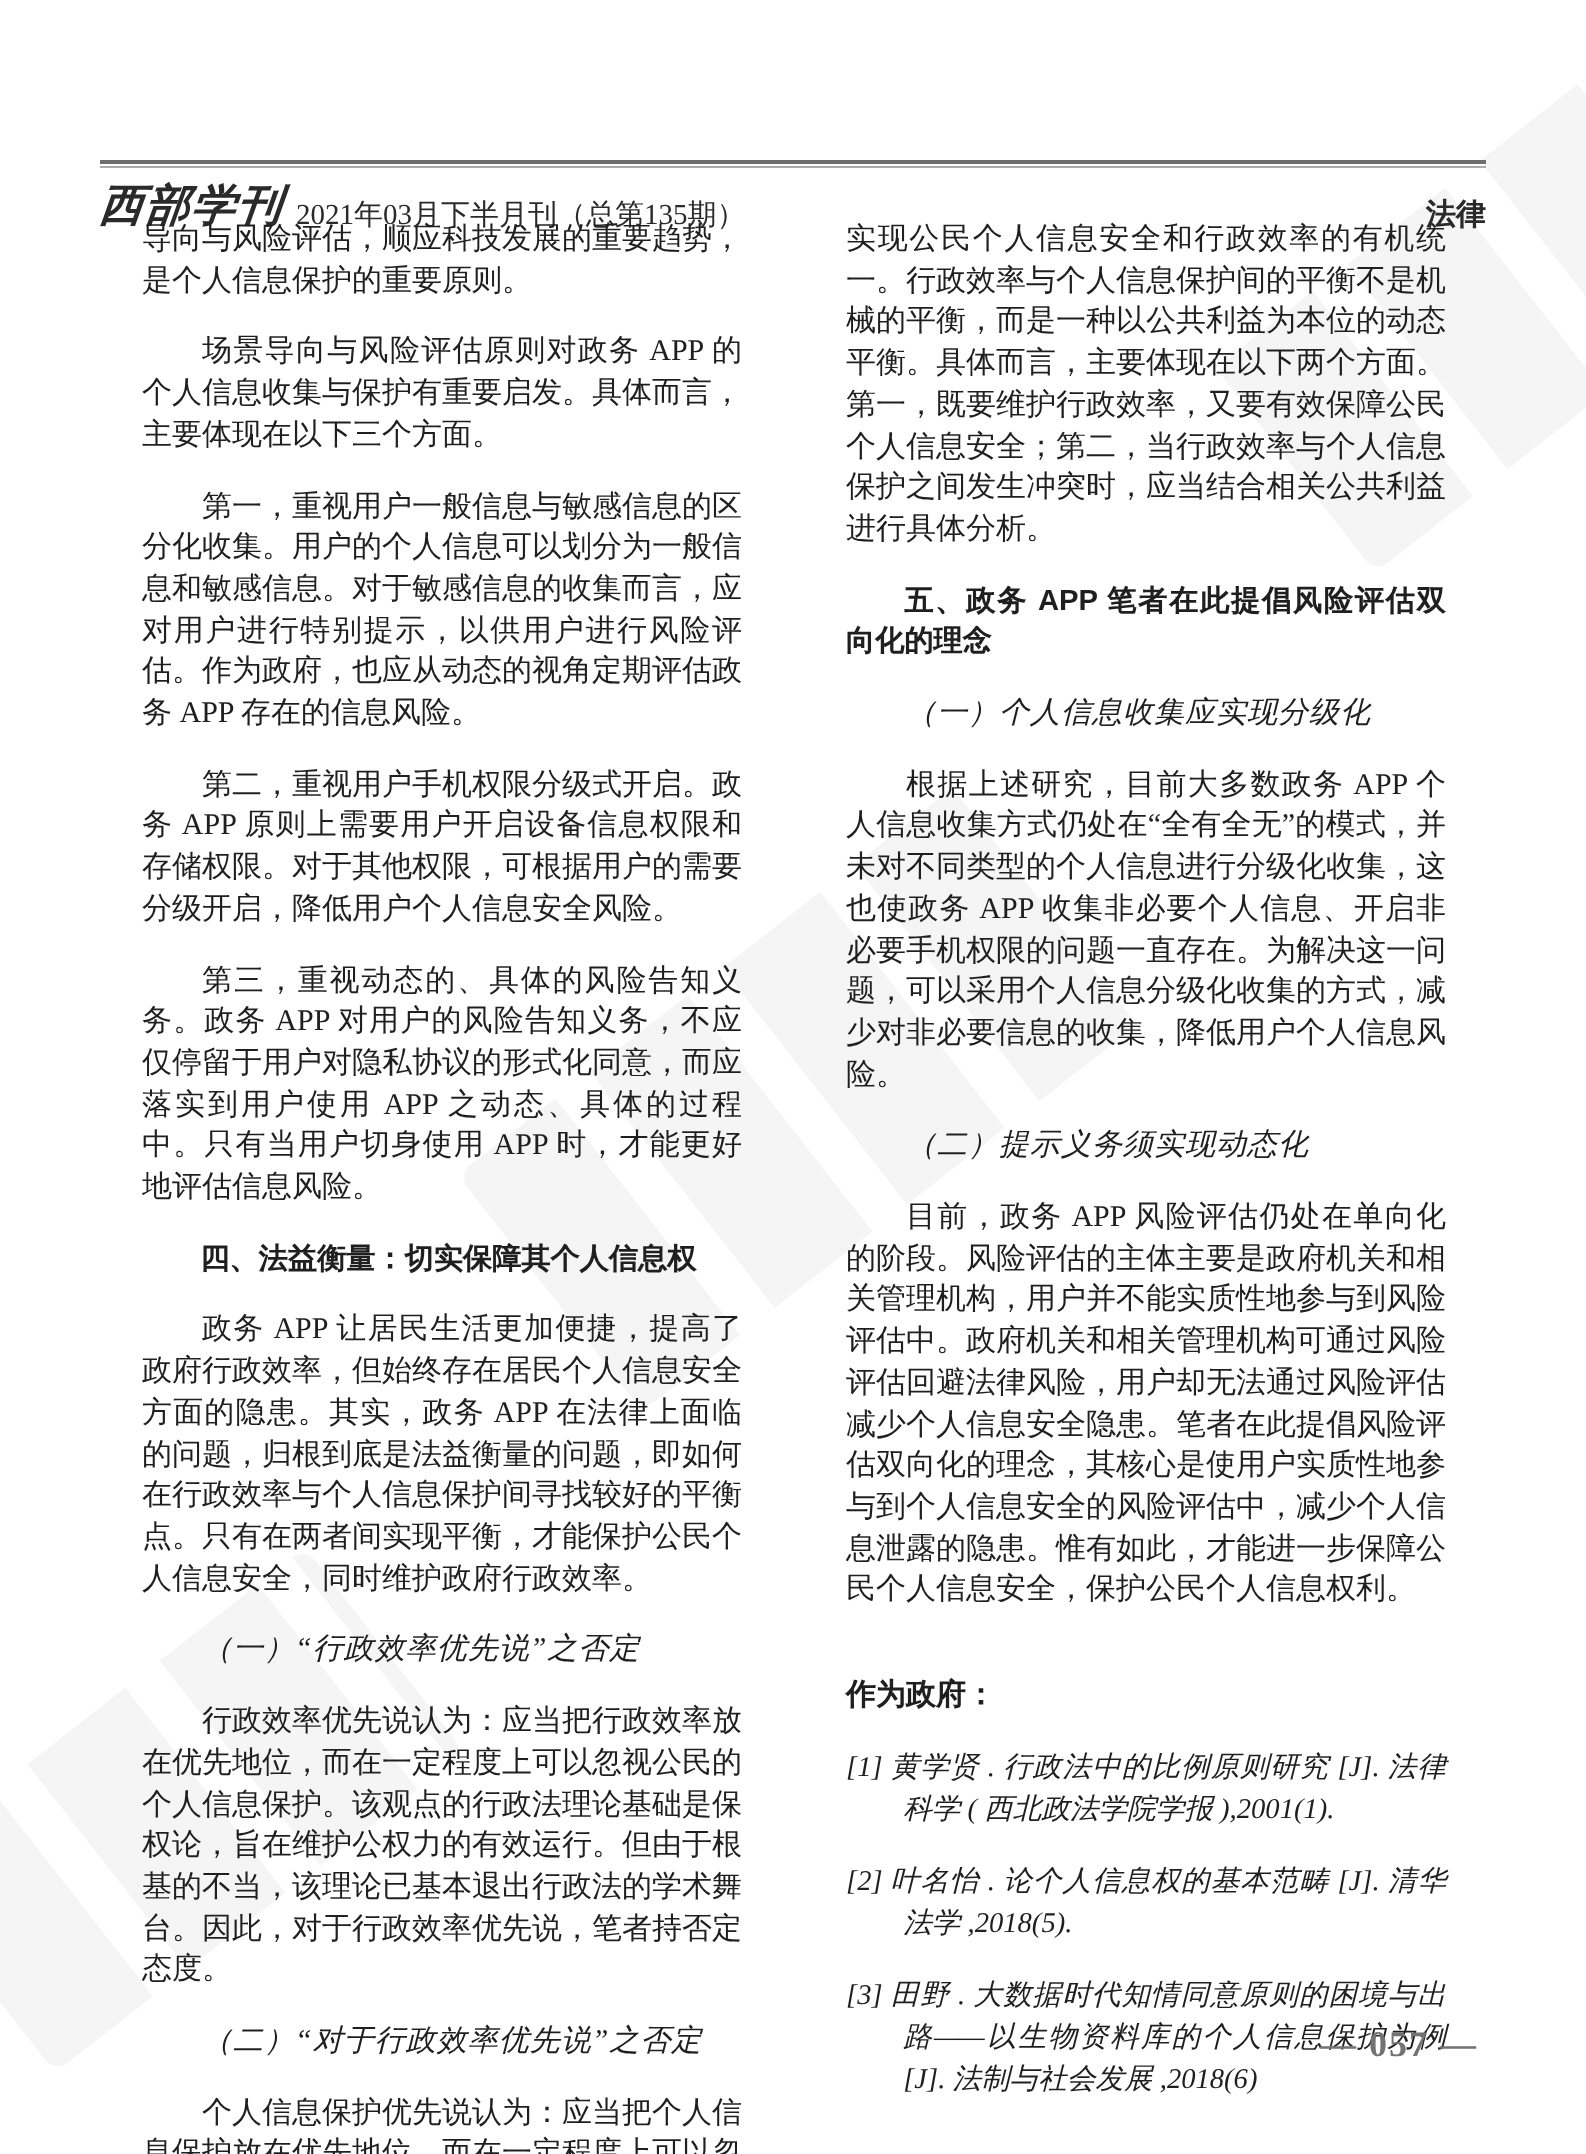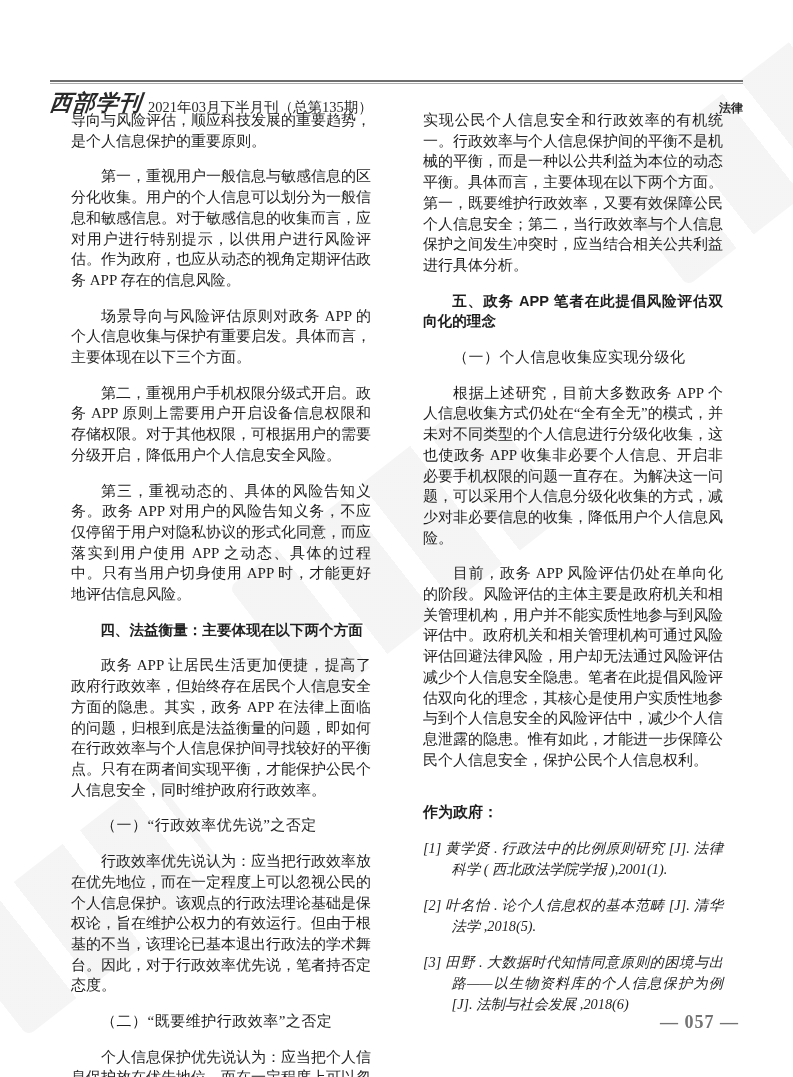--- a/index.html
+++ b/index.html
@@ -16,21 +16,21 @@
     position:absolute;left:50px;right:50px;top:50px;
     display:flex;justify-content:space-between;align-items:flex-end;
   }
   .header-left{display:flex;align-items:flex-end;gap:6px;}
   .journal-name{
     font-size:22px;font-weight:bold;font-style:italic;
     letter-spacing:1px;color:#2a2a2a;
     transform:skewX(-6deg);
   }
   .issue-info{font-size:14.5px;color:#2a2a2a;padding-bottom:1px;margin-top:48px;}
-  .section-label{font-size:12px;font-weight:bold;color:#2a2a2a;padding-bottom:1px;}
+  .section-label{font-size:15px;font-weight:bold;color:#2a2a2a;padding-bottom:1px;}
   .header-rule{
     position:absolute;left:50px;right:50px;top:80px;
     height:1px;
     border-top:2px solid #6e6e6e;
     border-bottom:1px solid #ababab;
   }
   
   .watermark{
     position:absolute;pointer-events:none;
     transform:rotate(-38deg);
@@ -53,21 +53,21 @@
     text-align:justify;
   }
   .para{text-indent:2em;}
   .para-cont{text-indent:0;}
   .sec-heading{
     text-indent:2em;font-weight:bold;
     font-family:"Liberation Sans","DejaVu Sans",sans-serif;
     font-size:14.6px !important;
   }
   .sub-heading{
-    text-indent:2em;
+    text-indent:2em;font-style:italic;
     letter-spacing:0.5px;
   }
   
   .refs{margin-top:32px;}
   .refs-title{
     font-weight:bold;font-size:15px !important;
     font-family:"Liberation Sans","DejaVu Sans",sans-serif;
   }
   .ref{
     font-style:italic;
@@ -95,39 +95,40 @@
       <span class="issue-info">2021年03月下半月刊（总第135期）</span>
     </div>
     <span class="section-label">法律</span>
   </div>
   <div class="header-rule"></div>
 
   <div class="content">
 
     <div class="col">
       <p class="para-cont">导向与风险评估，顺应科技发展的重要趋势，是个人信息保护的重要原则。</p>
+      <p class="para">场景导向与风险评估原则对政务 APP 的个人信息收集与保护有重要启发。具体而言，主要体现在以下三个方面。</p>
       <p class="para">第一，重视用户一般信息与敏感信息的区分化收集。用户的个人信息可以划分为一般信息和敏感信息。对于敏感信息的收集而言，应对用户进行特别提示，以供用户进行风险评估。作为政府，也应从动态的视角定期评估政务 APP 存在的信息风险。</p>
-      <p class="para">场景导向与风险评估原则对政务 APP 的个人信息收集与保护有重要启发。具体而言，主要体现在以下三个方面。</p>
       <p class="para">第二，重视用户手机权限分级式开启。政务 APP 原则上需要用户开启设备信息权限和存储权限。对于其他权限，可根据用户的需要分级开启，降低用户个人信息安全风险。</p>
       <p class="para">第三，重视动态的、具体的风险告知义务。政务 APP 对用户的风险告知义务，不应仅停留于用户对隐私协议的形式化同意，而应落实到用户使用 APP 之动态、具体的过程中。只有当用户切身使用 APP 时，才能更好地评估信息风险。</p>
-      <p class="sec-heading">四、法益衡量：主要体现在以下两个方面</p>
+      <p class="sec-heading">四、法益衡量：切实保障其个人信息权</p>
       <p class="para">政务 APP 让居民生活更加便捷，提高了政府行政效率，但始终存在居民个人信息安全方面的隐患。其实，政务 APP 在法律上面临的问题，归根到底是法益衡量的问题，即如何在行政效率与个人信息保护间寻找较好的平衡点。只有在两者间实现平衡，才能保护公民个人信息安全，同时维护政府行政效率。</p>
       <p class="sub-heading">（一）“行政效率优先说”之否定</p>
       <p class="para">行政效率优先说认为：应当把行政效率放在优先地位，而在一定程度上可以忽视公民的个人信息保护。该观点的行政法理论基础是保权论，旨在维护公权力的有效运行。但由于根基的不当，该理论已基本退出行政法的学术舞台。因此，对于行政效率优先说，笔者持否定态度。</p>
-      <p class="sub-heading">（二）“既要维护行政效率”之否定</p>
+      <p class="sub-heading">（二）“对于行政效率优先说”之否定</p>
       <p class="para">个人信息保护优先说认为：应当把个人信息保护放在优先地位，而在一定程度上可以忽视行政效率。该观点的行政法理论基础是个人利益本位论，旨在公民个人权利的保障。然而在这个时代，公民处在“风险社会”中，绝对的个人信息保护无法实现。相反，行政效率关乎社会的快速发展，关乎每一个公民的切身福祉。若强调绝对的个人信息保护优先，则会形成巨大的社会发展成本，不利于政府行政效率和社会快速发展。因此，对于个人信息保护优先说，笔者同样持否定态度。</p>
       <p class="sub-heading">（三）在行政效率与个人信息保护间达成平衡</p>
 
     </div>
 
     <div class="col">
       <p class="para-cont">实现公民个人信息安全和行政效率的有机统一。行政效率与个人信息保护间的平衡不是机械的平衡，而是一种以公共利益为本位的动态平衡。具体而言，主要体现在以下两个方面。第一，既要维护行政效率，又要有效保障公民个人信息安全；第二，当行政效率与个人信息保护之间发生冲突时，应当结合相关公共利益进行具体分析。</p>
       <p class="sec-heading">五、政务 APP 笔者在此提倡风险评估双向化的理念</p>
       <p class="sub-heading">（一）个人信息收集应实现分级化</p>
       <p class="para">根据上述研究，目前大多数政务 APP 个人信息收集方式仍处在“全有全无”的模式，并未对不同类型的个人信息进行分级化收集，这也使政务 APP 收集非必要个人信息、开启非必要手机权限的问题一直存在。为解决这一问题，可以采用个人信息分级化收集的方式，减少对非必要信息的收集，降低用户个人信息风险。</p>
+      <p class="sub-heading">（二）提示义务须实现动态化</p>
       <p class="para">目前，政务 APP 风险评估仍处在单向化的阶段。风险评估的主体主要是政府机关和相关管理机构，用户并不能实质性地参与到风险评估中。政府机关和相关管理机构可通过风险评估回避法律风险，用户却无法通过风险评估减少个人信息安全隐患。笔者在此提倡风险评估双向化的理念，其核心是使用户实质性地参与到个人信息安全的风险评估中，减少个人信息泄露的隐患。惟有如此，才能进一步保障公民个人信息安全，保护公民个人信息权利。</p>
 
       <div class="refs">
         <p class="refs-title">作为政府：</p>
         <p class="ref">[1] 黄学贤 . 行政法中的比例原则研究 [J]. 法律科学 ( 西北政法学院学报 ),2001(1).</p>
         <p class="ref">[2] 叶名怡 . 论个人信息权的基本范畴 [J]. 清华法学 ,2018(5).</p>
         <p class="ref">[3] 田野 . 大数据时代知情同意原则的困境与出路——以生物资料库的个人信息保护为例 [J]. 法制与社会发展 ,2018(6)</p>
 
       </div>
     </div>

